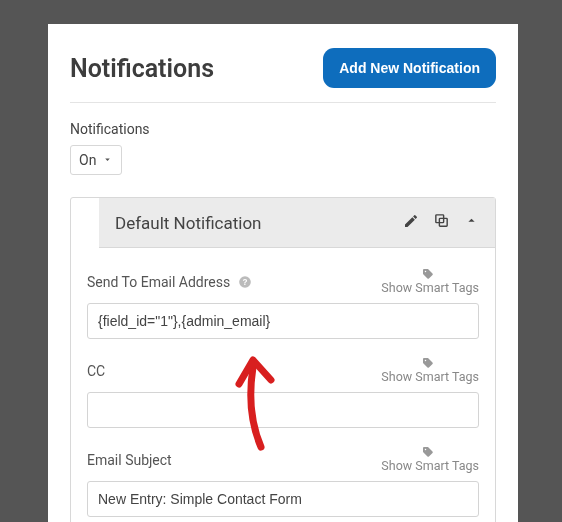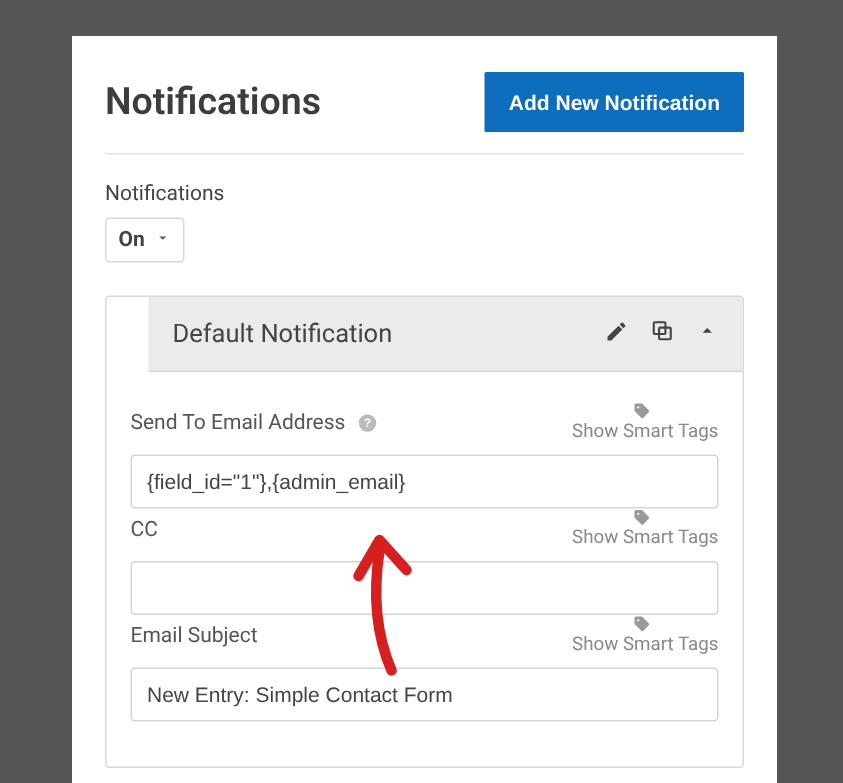--- a/index.html
+++ b/index.html
@@ -1,32 +1,32 @@
 <!DOCTYPE html>
 <html><head>
 <meta charset="utf-8">
 <style>
   * { box-sizing: border-box; margin: 0; padding: 0; }
   html, body { width: 562px; height: 522px; }
   body { background: #555; font-family: -apple-system, BlinkMacSystemFont, "Segoe UI", Roboto, sans-serif; color: #333; }
   .card { position: absolute; left: 48px; top: 24px; width: 470px; height: 498px; background: #fff; padding: 24px 22px 0 22px; overflow: hidden; }
   .header-row { display: flex; align-items: center; justify-content: space-between; margin-bottom: 14px; }
   .page-title { font-size: 25px; font-weight: 600; color: #3d3d3d; }
-  .btn-primary { background: #0e6dbd; color: #fff; border: none; border-radius: 1px; font-size: 14px; font-weight: 600; padding: 12px 16px; cursor: pointer; }
+  .btn-primary { background: #0e6dbd; color: #fff; border: none; border-radius: 11px; font-size: 14px; font-weight: 600; padding: 12px 16px; cursor: pointer; }
   .hr { height: 1px; background: #e4e4e4; margin-bottom: 18px; }
   .small-label { font-size: 14px; color: #444; margin-bottom: 8px; }
-  .select { display: inline-flex; align-items: center; border: 1px solid #d7d7d7; border-radius: 3px; padding: 6px 8px; font-size: 14px; color: #444; cursor: pointer; margin-bottom: 22px; font-weight: bold; }
+  .select { display: inline-flex; align-items: center; border: 1px solid #d7d7d7; border-radius: 3px; padding: 6px 8px; font-size: 14px; color: #444; cursor: pointer; margin-bottom: 22px; }
   .select .chev { margin-left: 6px; }
   .panel { border: 1px solid #d8d8d8; border-radius: 3px; }
   .panel-head { display: flex; align-items: center; justify-content: space-between; background: #ebebeb; border-bottom: 1px solid #d8d8d8; padding: 14px 16px; margin-left: 28px; }
   .panel-title { font-size: 17px; color: #444; }
   .panel-actions { display: flex; gap: 14px; align-items: center; }
   .panel-actions svg { cursor: pointer; }
   .panel-body { padding: 20px 16px 30px; }
-  .field { }
+  .field { margin-bottom: 18px; }
   .field-top { display: flex; align-items: center; justify-content: space-between; margin-bottom: 8px; }
   .field-label { font-size: 14px; color: #555; display: inline-flex; align-items: center; }
   .help-icon { margin-left: 8px; display:inline-flex; }
   .smart { display: inline-flex; align-items: center; font-size: 12.5px; color: #888; cursor: pointer; flex-direction: column; }
   .smart svg { margin-right: 4px; }
   .text-input { width: 100%; border: 1px solid #d4d4d4; border-radius: 3px; padding: 9px 10px; font-size: 14px; color: #444; background: #fff; }
   .text-input::placeholder { color: #999; }
   .arrow-annot { position: absolute; left: 183px; top: 328px; pointer-events: none; }
 </style>
 </head>

